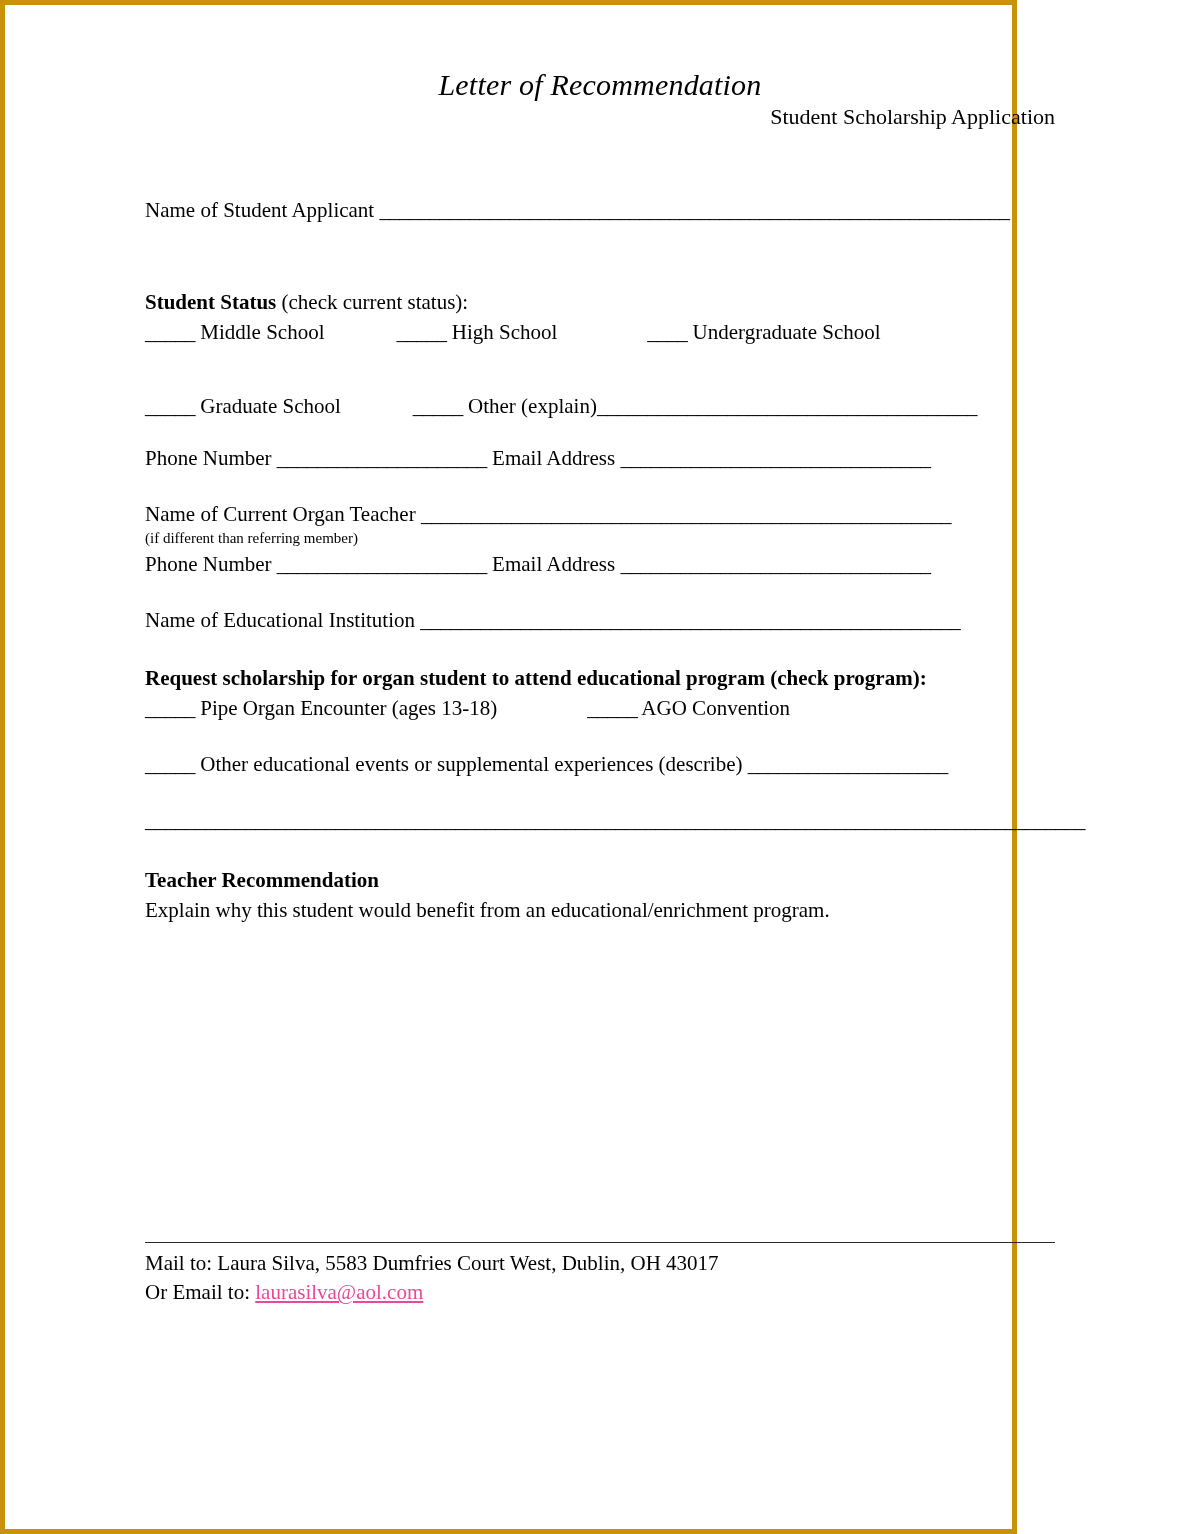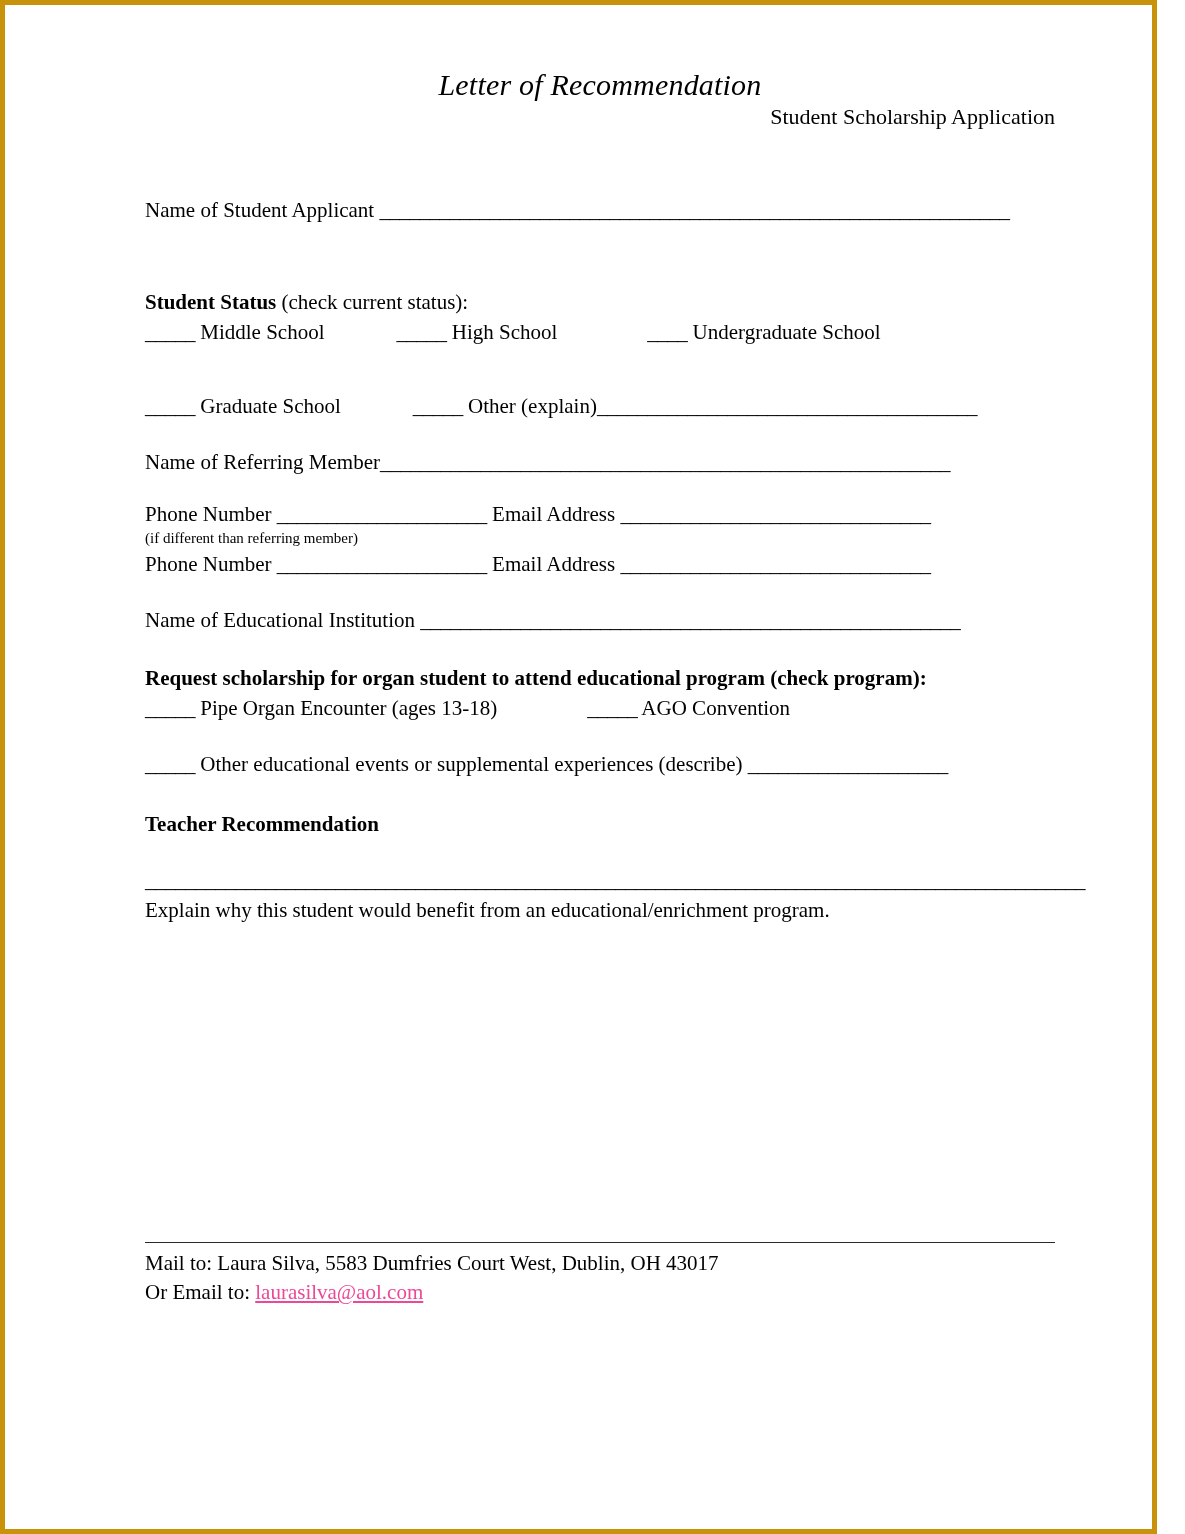--- a/index.html
+++ b/index.html
@@ -11,21 +11,21 @@
     width: 1185px;
     height: 1534px;
     font-family: "Liberation Serif", "DejaVu Serif", serif;
     color: #000000;
     overflow: hidden;
   }
 
   .page {
     position: relative;
     box-sizing: border-box;
-    width: 1157px;
+    width: 1017px;
     height: 1534px;
     border: 5px solid #c8920a;
     background: #ffffff;
   }
 
   .sheet {
     position: absolute;
     left: 140px;
     top: 0;
     width: 910px;
@@ -135,28 +135,28 @@
     </div>
 
     <div class="row">
       <span class="col-2"><span class="blank">_____</span><span> Middle School</span></span><span class="gap-md"></span><span class="col-2"><span class="blank">_____</span><span> High School</span></span><span class="gap-lg"></span><span class="col-2"><span class="blank">____</span><span> Undergraduate School</span></span>
     </div>
 
     <div class="row blk-status-r2">
       <span class="col-2"><span class="blank">_____</span><span> Graduate School</span></span><span class="gap-md"></span><span class="col-2"><span class="blank">_____</span><span> Other (explain)</span><span class="blank">______________________________________</span></span>
     </div>
 
-    <div class="row blk-referring">
-      <span class="label-b">Name of Referring Member</span><span class="blank">_________________________________________________________</span>
-    </div>
 
     <div class="row blk-contact1">
       <span>Phone Number</span><span> </span><span class="blank">_____________________</span><span> </span><span>Email Address</span><span> </span><span class="blank">_______________________________</span>
     </div>
 
+    <div class="row blk-teacher">
+      <span class="label-b">Name of Current Organ Teacher</span><span> </span><span class="blank">_____________________________________________________</span>
+    </div>
     <div class="small-note">(if different than referring member)</div>
 
     <div class="row blk-contact2">
       <span>Phone Number</span><span> </span><span class="blank">_____________________</span><span> </span><span>Email Address</span><span> </span><span class="blank">_______________________________</span>
     </div>
 
     <div class="row blk-institution">
       <span class="label-b">Name of Educational Institution</span><span> </span><span class="blank">______________________________________________________</span>
     </div>
 
@@ -165,26 +165,26 @@
     </div>
 
     <div class="row">
       <span class="col-2"><span class="blank">_____</span><span> Pipe Organ Encounter (ages 13-18)</span></span><span class="gap-lg"></span><span class="col-2"><span class="blank">_____</span><span> AGO Convention</span></span>
     </div>
 
     <div class="row blk-other">
       <span class="blank">_____</span><span> Other educational events or supplemental experiences (describe) </span><span class="blank">____________________</span>
     </div>
 
+    <div class="row blk-rule">
+      <span class="blank">______________________________________________________________________________________________</span>
+    </div>
+
     <div class="row blk-rec">
       <span class="bold">Teacher Recommendation</span>
-    </div>
-
-    <div class="row blk-rule">
-      <span class="blank">______________________________________________________________________________________________</span>
     </div>
     <div class="row">Explain why this student would benefit from an educational/enrichment program.</div>
 
   </div>
 
   <div class="footer">
     <hr class="footer-rule">
     <div class="footer-line">Mail to: Laura Silva, 5583 Dumfries Court West, Dublin, OH 43017</div>
     <div class="footer-line"><span>Or Email to: </span><a class="mail-link" href="#">laurasilva@aol.com</a></div>
   </div>

